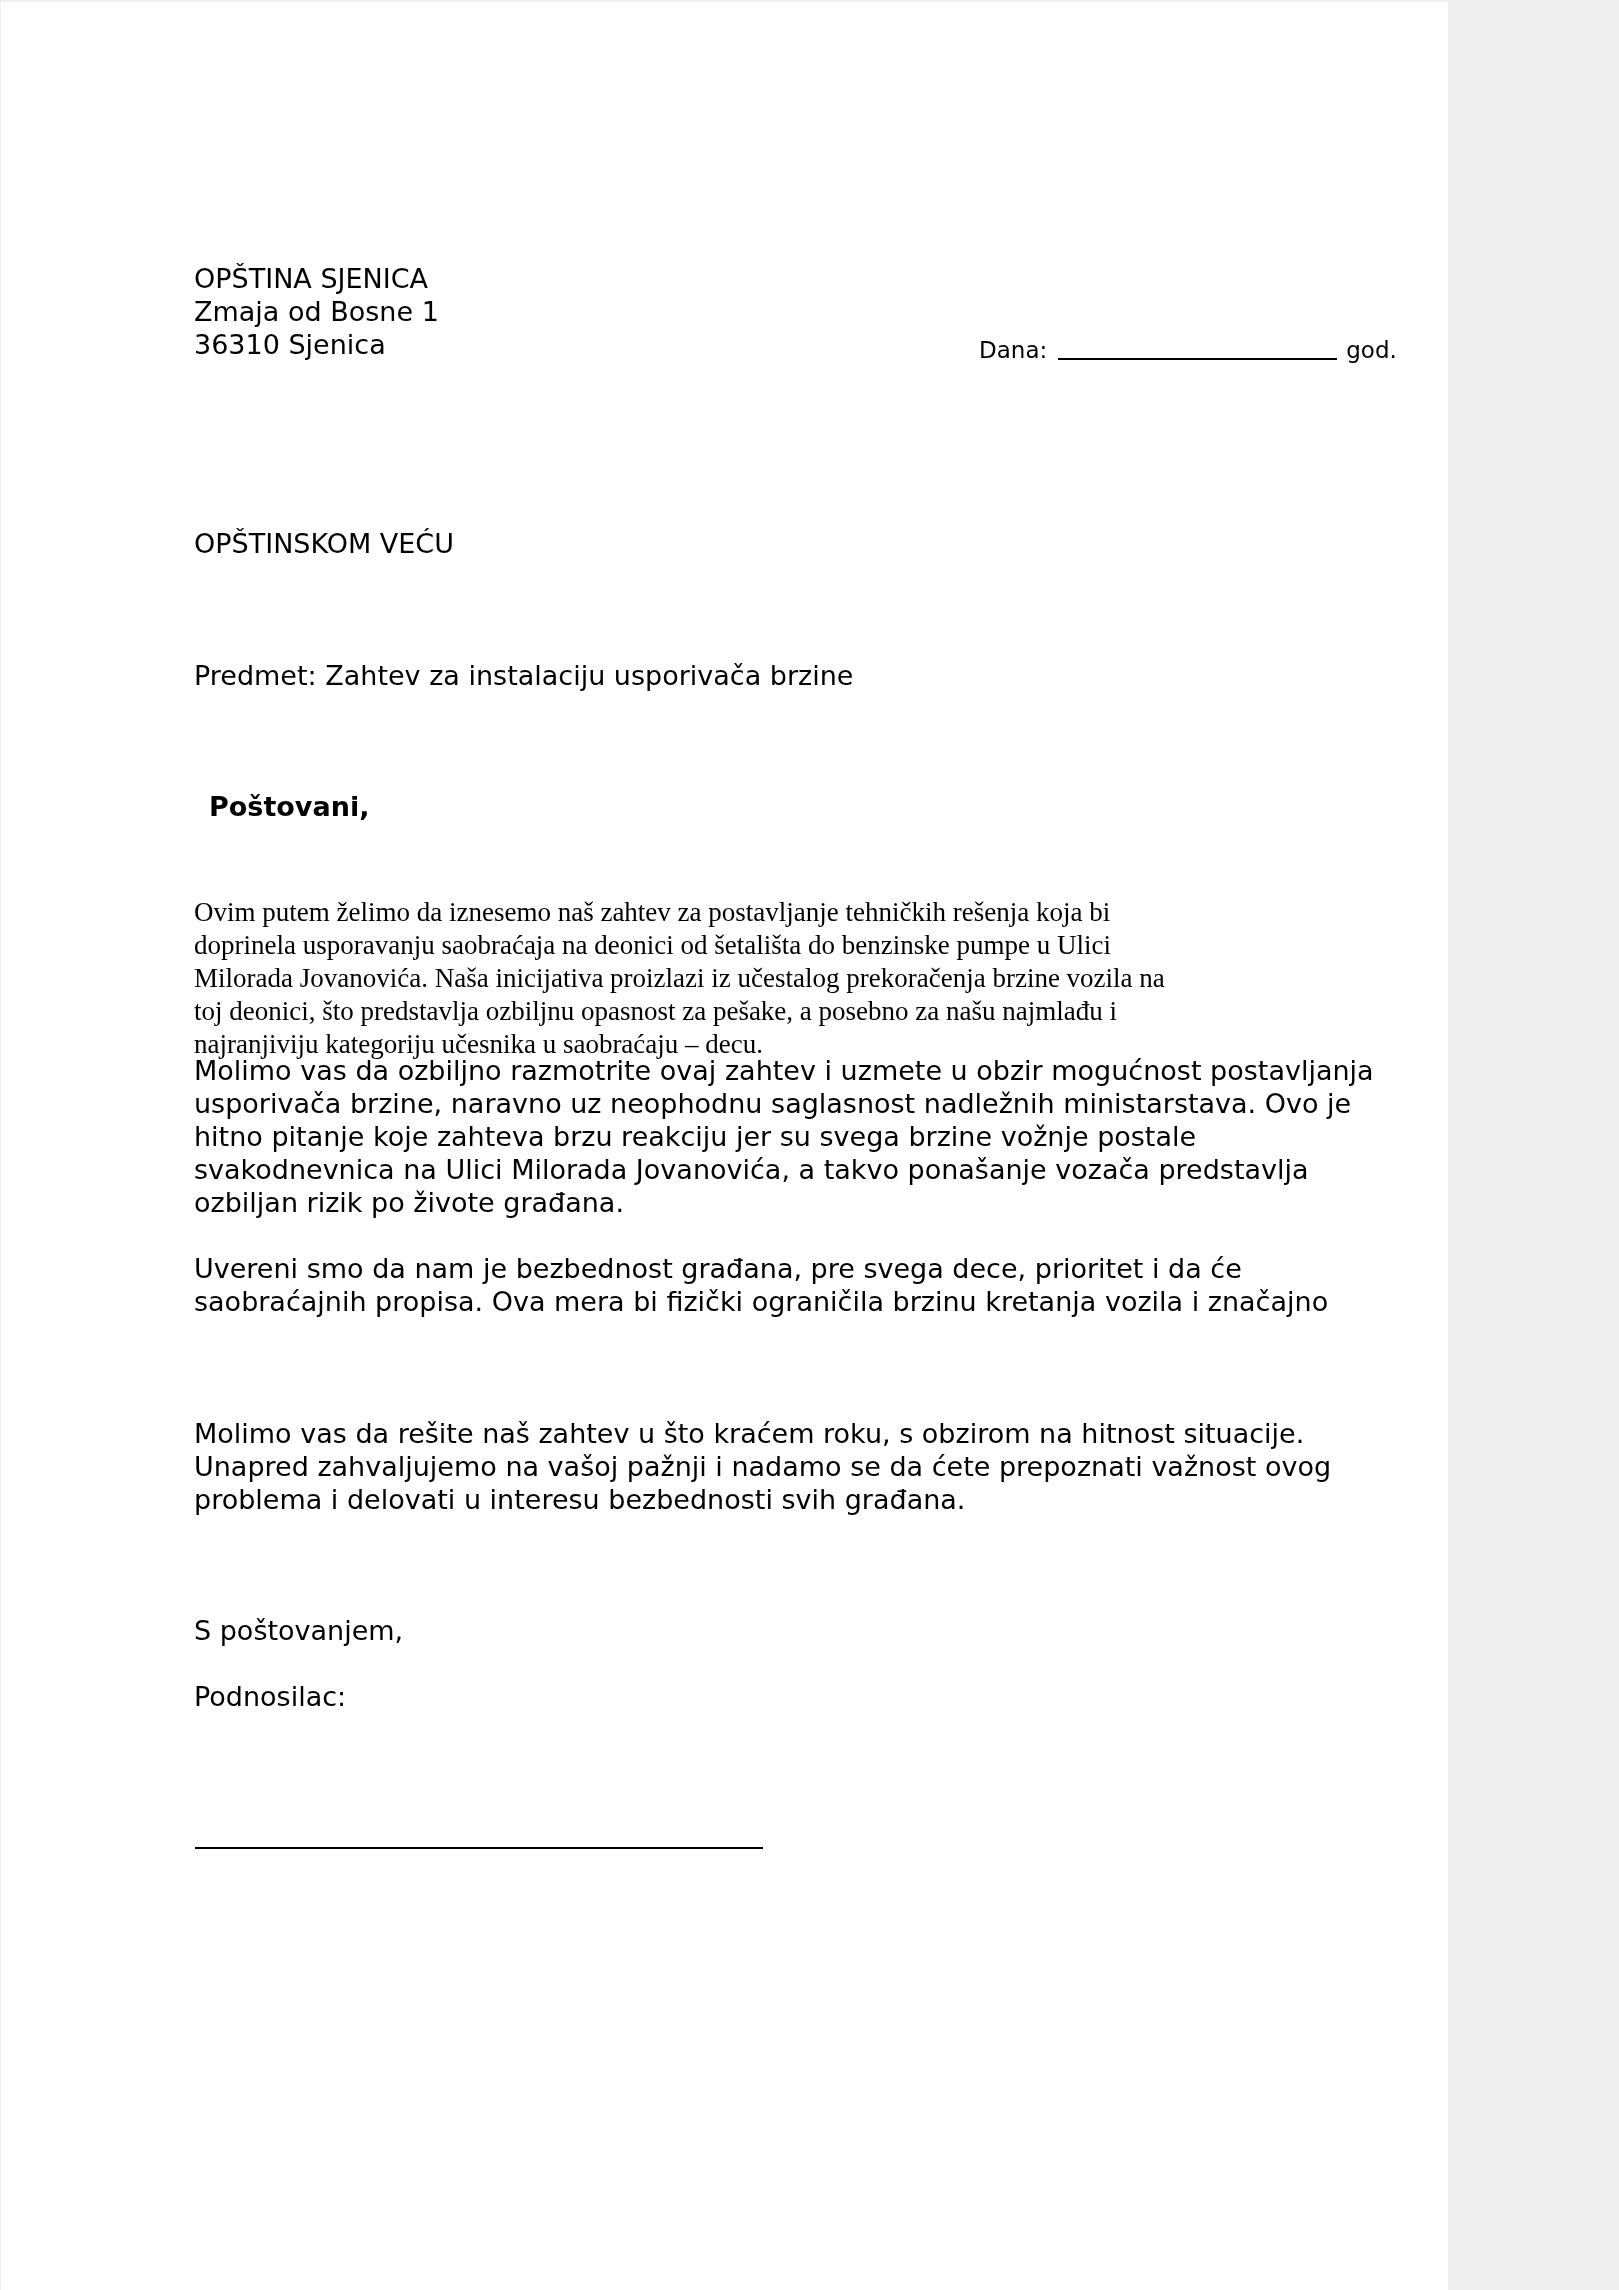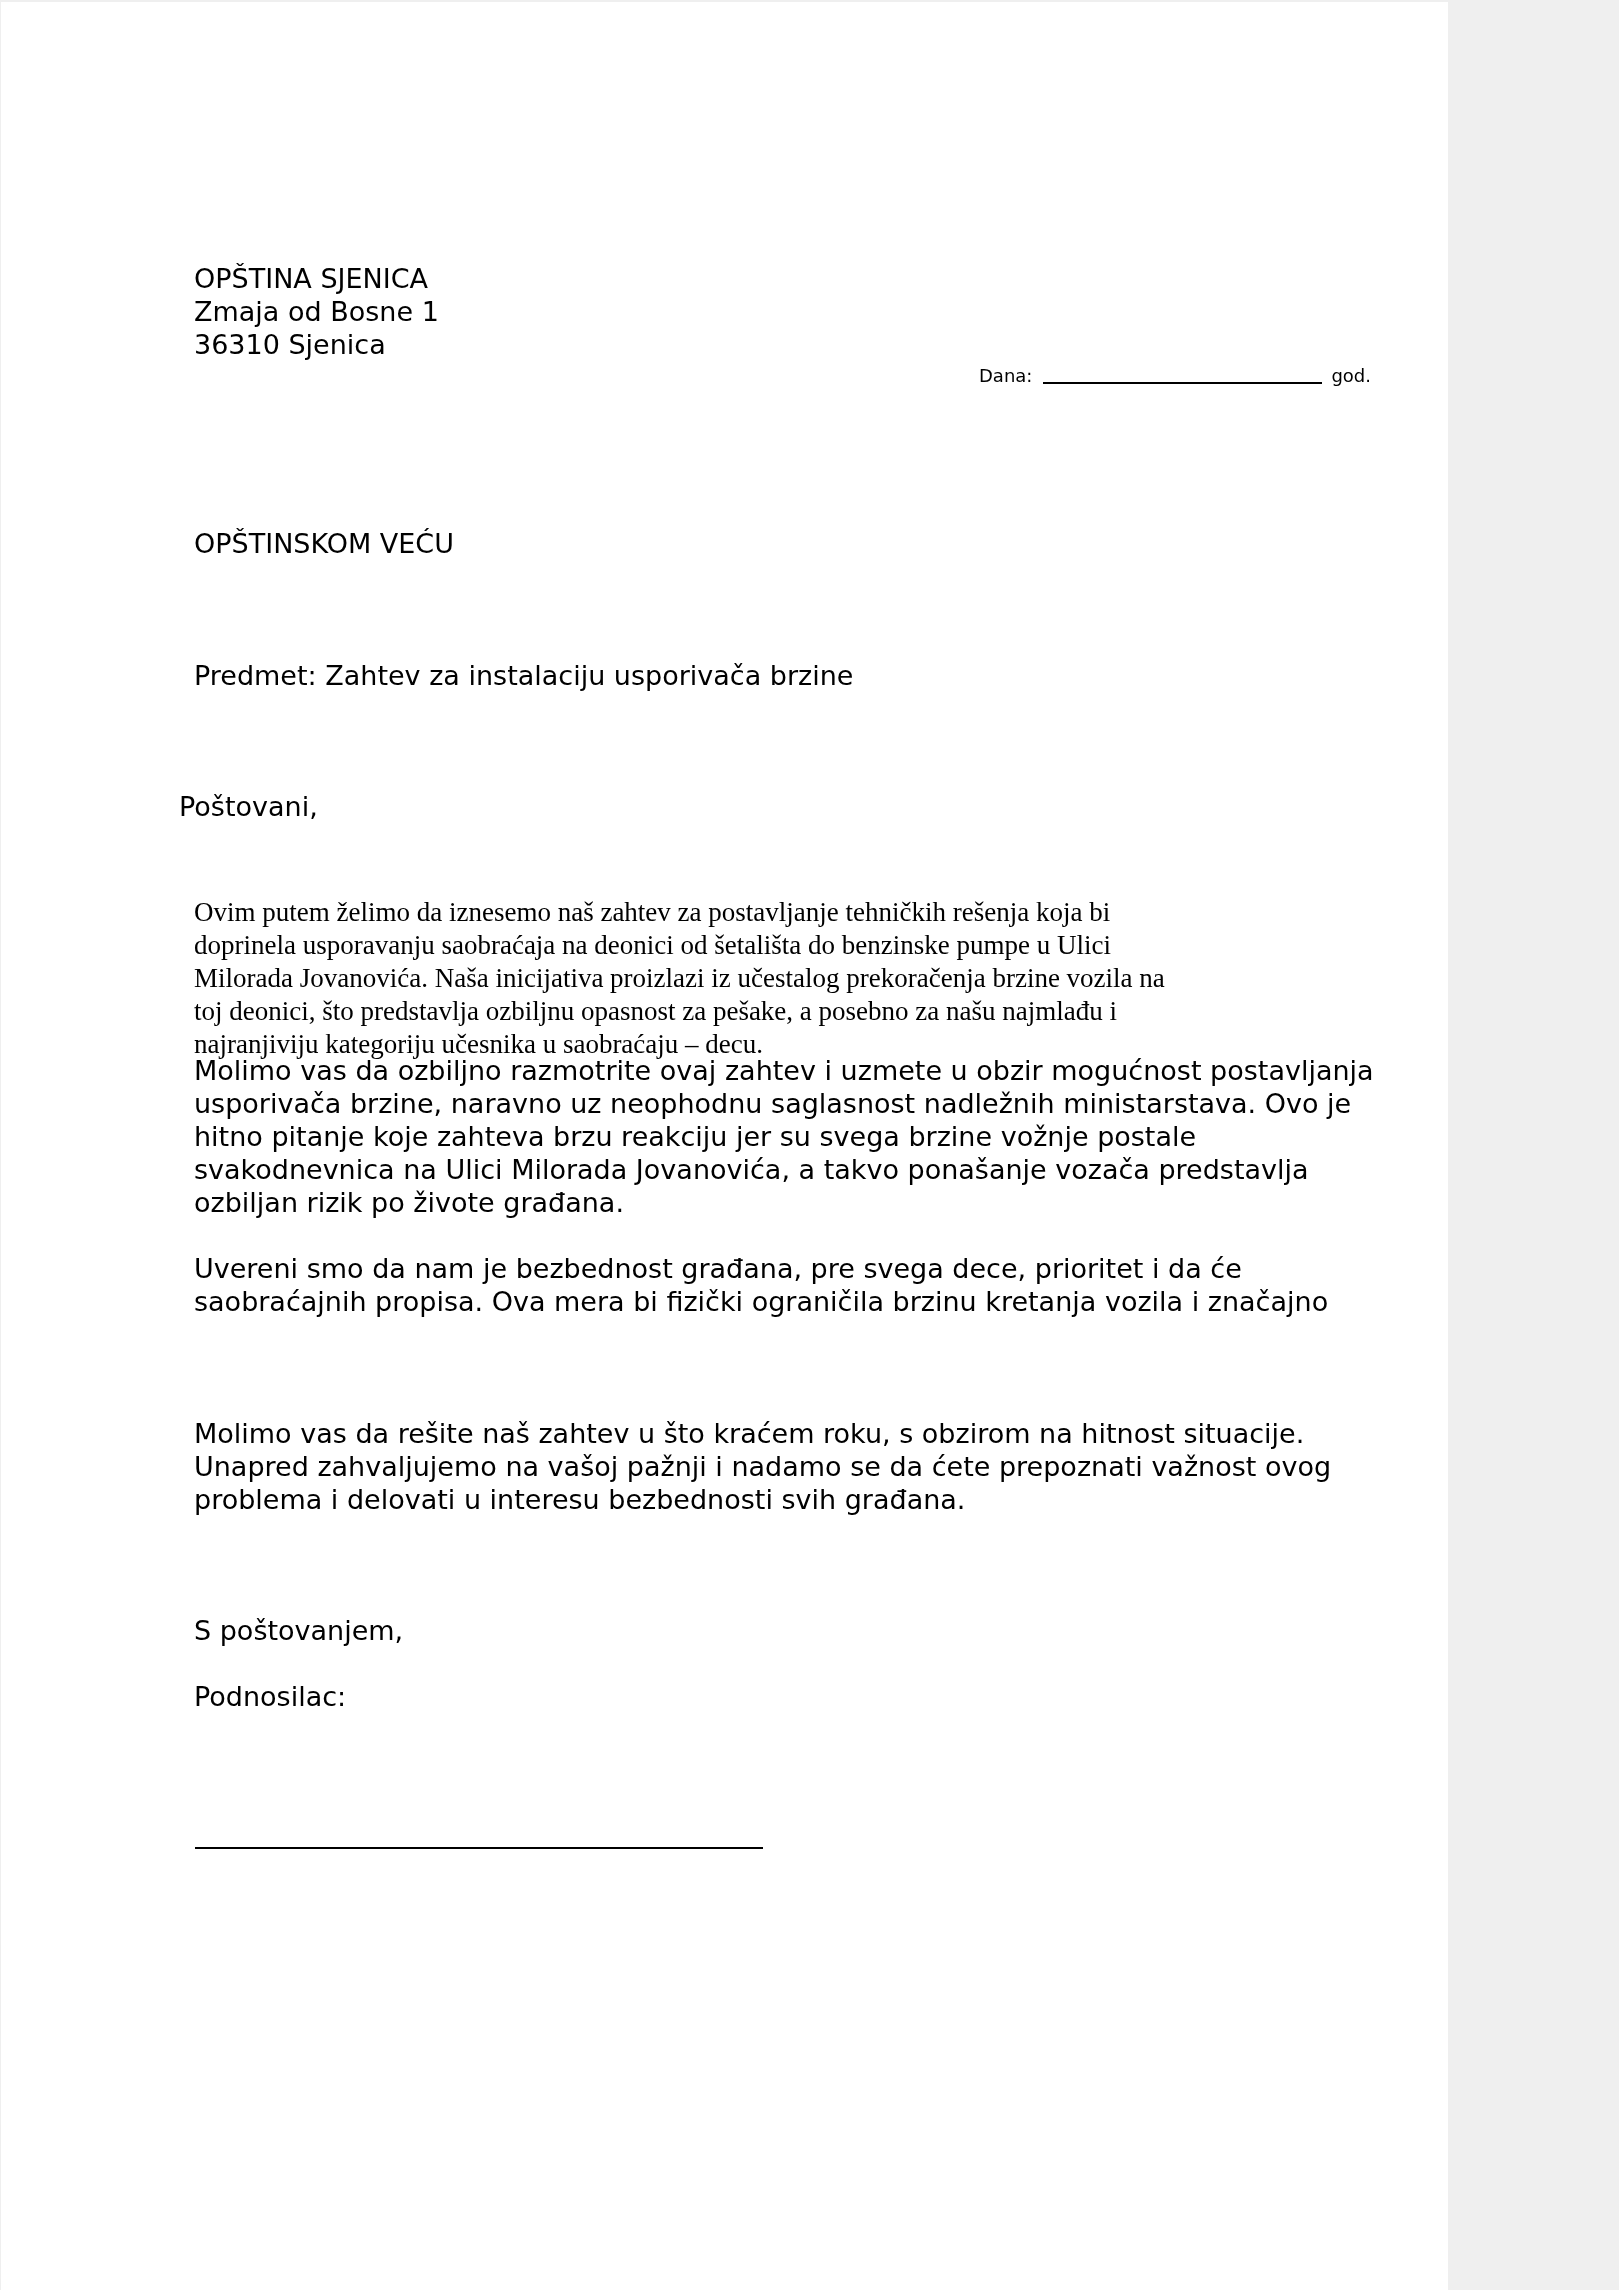--- a/index.html
+++ b/index.html
@@ -37,24 +37,23 @@
       line-height: 33px;
     }
     .block .row {
       display: block;
       white-space: nowrap;
     }
     .dana-wrap {
       position: absolute;
       left: 978px;
       top: 328px;
-      font-size: 18px;
+      font-size: 23px;
       line-height: 33px;
       white-space: nowrap;
-      margin-top: 24px;
     }
     .blank-date {
       display: inline-block;
       width: 279px;
       height: 26px;
       border-bottom: 2px solid #000;
       vertical-align: baseline;
       margin: 0 9px 0 11px;
       position: relative;
       top: 2px;
@@ -80,21 +79,21 @@
   </div>
 
   <div class="dana-wrap">
     <span>Dana:</span><span class="blank-date"></span><span>god.</span>
   </div>
 
   <div class="line" style="left:193px; top:525px;">OPŠTINSKOM VEĆU</div>
 
   <div class="line" style="left:193px; top:657px;">Predmet: Zahtev za instalaciju usporivača brzine</div>
 
-  <div class="line" style="left:178px; top:788px;">Poštovani,</div>
+  <div class="line" style="left:208px; top:788px;font-weight:bold;">Poštovani,</div>
 
   <div class="block" style="top:894px;font-family:Liberation Serif, serif;">
     <span class="row">Ovim putem želimo da iznesemo naš zahtev za postavljanje tehničkih rešenja koja bi</span>
     <span class="row">doprinela usporavanju saobraćaja na deonici od šetališta do benzinske pumpe u Ulici</span>
     <span class="row">Milorada Jovanovića. Naša inicijativa proizlazi iz učestalog prekoračenja brzine vozila na</span>
     <span class="row">toj deonici, što predstavlja ozbiljnu opasnost za pešake, a posebno za našu najmlađu i</span>
     <span class="row">najranjiviju kategoriju učesnika u saobraćaju – decu.</span>
   </div>
 
   <div class="block" style="top:1052px;">

